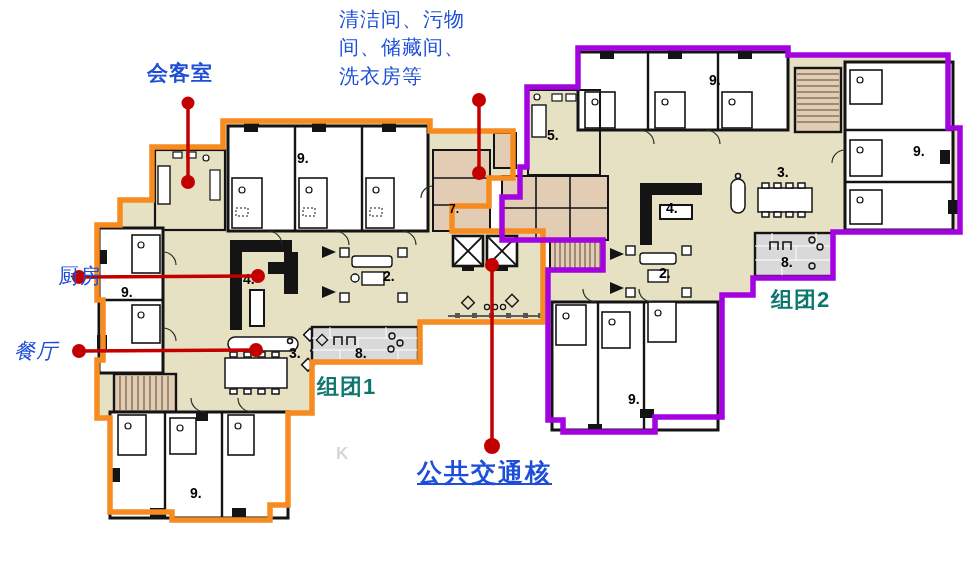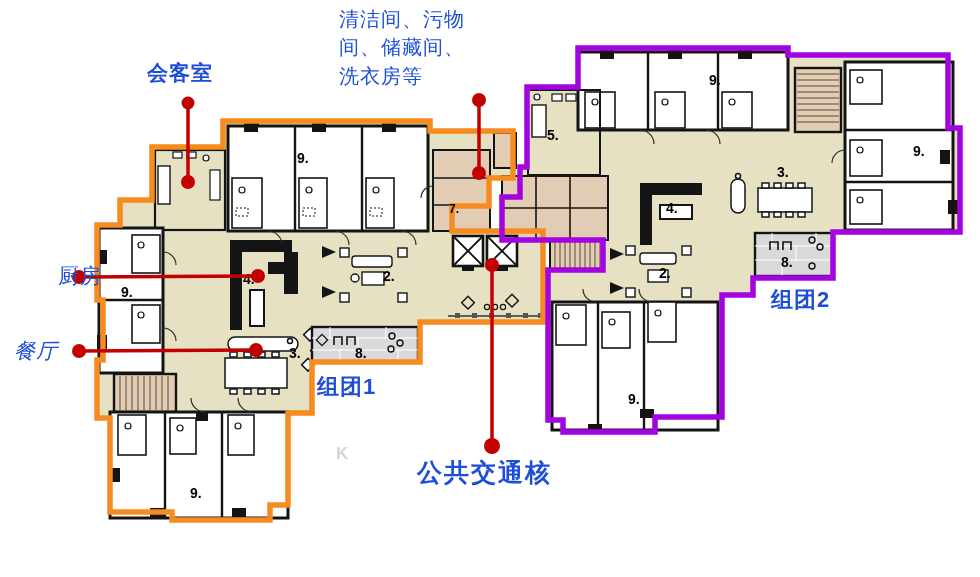--- a/index.html
+++ b/index.html
@@ -1,21 +1,21 @@
 <!DOCTYPE html>
 <html><head>
 <meta charset="utf-8">
 <style>
   html,body{margin:0;padding:0;background:#ffffff;}
   #stage{position:relative;width:980px;height:577px;background:#ffffff;overflow:hidden;
          font-family:"Liberation Sans","DejaVu Sans",sans-serif;}
   #plan-svg{position:absolute;left:0;top:0;}
   .ann-label{position:absolute;color:#1d4ed8;font-size:21px;letter-spacing:1px;white-space:pre-line;line-height:1.42;}
   .ann-label.big{font-size:25px;font-weight:bold;letter-spacing:2px;}
-  .cluster-label{position:absolute;color:#1d4ed8;font-size:22px;font-weight:bold;letter-spacing:1px;}
+  .cluster-label{position:absolute;color:#0f766e;font-size:22px;font-weight:bold;letter-spacing:1px;}
   .watermark{position:absolute;color:#c9c9c9;font-size:17px;font-weight:bold;opacity:.75;}
 </style>
 </head>
 <body>
 
 <div id="stage">
 
 <svg id="plan-svg" width="980" height="577" viewBox="0 0 980 577">
 
   <g>
@@ -382,17 +382,17 @@
     </g>
   </g>
 </svg>
 
   <div class="ann-label" style="left:147px;top:58px;font-weight:bold;">会客室</div>
   <div class="ann-label" style="left:339px;top:5px;width:175px;font-size:20px;">清洁间、污物
 间、储藏间、
 洗衣房等</div>
   <div class="ann-label" style="left:22px;top:261px;margin-left:36px;">厨房</div>
   <div class="ann-label" style="left:14px;top:336px;font-style:italic;">餐厅</div>
-  <div class="ann-label big" style="left:417px;top:455px;">公共交通核</div>
+  <div class="ann-label big" style="left:417px;top:455px;text-decoration:underline;">公共交通核</div>
   <div class="cluster-label" style="left:317px;top:372px;">组团1</div>
   <div class="cluster-label" style="left:771px;top:285px;">组团2</div>
   <div class="watermark" style="left:336px;top:444px;">K</div>
 </div>
 
 </body></html>

